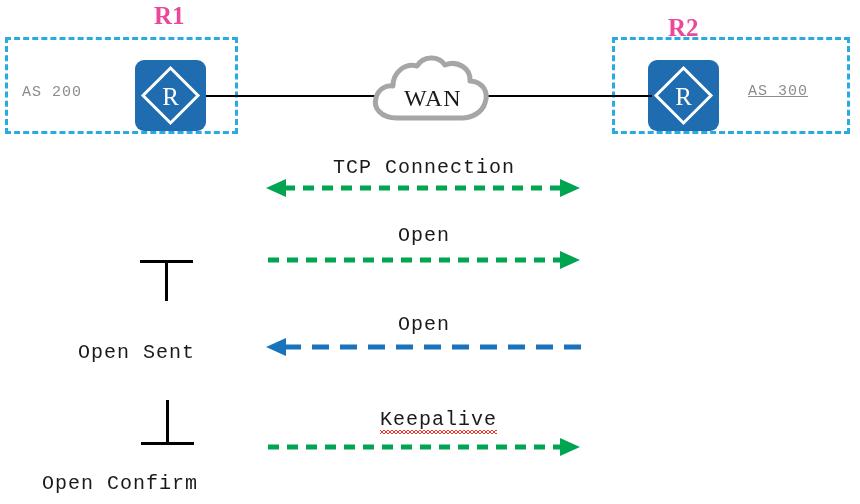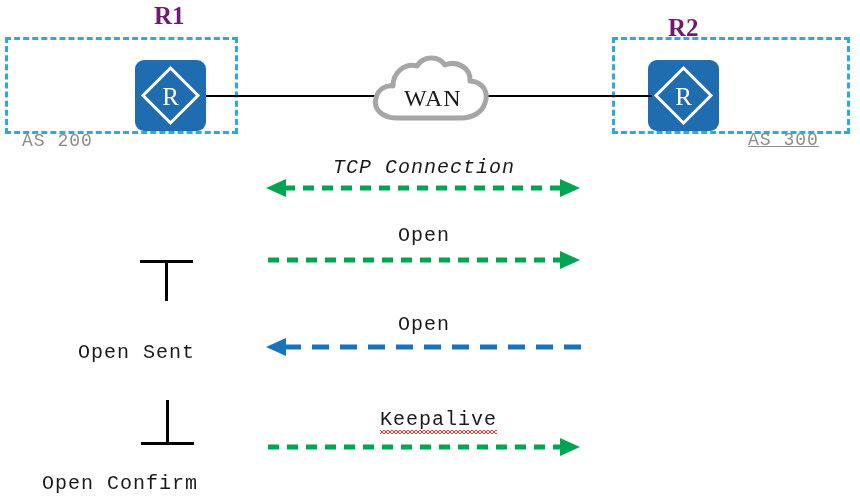--- a/index.html
+++ b/index.html
@@ -25,33 +25,32 @@
     border: 3px dashed #29abe2;
     box-sizing: border-box;
     background: transparent;
   }
   #as-box-left  { left: 5px;   top: 37px; width: 233px; height: 97px; }
   #as-box-right { left: 612px; top: 37px; width: 238px; height: 97px; }
 
   .as-label {
     position: absolute;
     color: #8c8c8c;
-    font-size: 18px;
-    letter-spacing: 1px;
-    white-space: nowrap;
-    font-family: "Liberation Mono", "DejaVu Sans Mono", monospace;
-    margin-top: 47px;
+    font-size: 15px;
+    letter-spacing: 1px;
+    white-space: nowrap;
+    font-family: "Liberation Mono", "DejaVu Sans Mono", monospace;
   }
   #as-label-left  { left: 22px;  top: 84px; }
   #as-label-right { left: 748px; top: 83px; text-decoration: underline; }
 
   
   .device-title {
     position: absolute;
-    color: #701a75;
+    color: #ec4899;
     font-family: "Liberation Serif", "DejaVu Serif", serif;
     font-size: 25px;
     font-weight: bold;
     white-space: nowrap;
   }
   #device-title-left  { left: 154px; top: 2px; }
   #device-title-right { left: 668px; top: 2px; margin-top: 12px; }
 
   
   .router-icon {
@@ -133,21 +132,21 @@
     position: absolute;
     color: #1a1a1a;
     font-size: 20px;
     letter-spacing: 1px;
     white-space: nowrap;
     text-align: center;
     font-family: "Liberation Mono", "DejaVu Sans Mono", monospace;
   }
   .msg-label.two-line { line-height: 29px; }
 
-  #msg-label-tcp   { left: 268px; top: 153px; width: 312px; font-style: italic; }
+  #msg-label-tcp   { left: 268px; top: 153px; width: 312px; }
   #msg-label-open1 { left: 268px; top: 224px; width: 312px; }
   #msg-label-open2 { left: 268px; top: 313px; width: 312px; }
   #msg-label-keep  { left: 268px; top: 408px; width: 312px; }
 
   
   .spellcheck {
     position: relative;
     display: inline-block;
     margin-left: 29px;
   }

